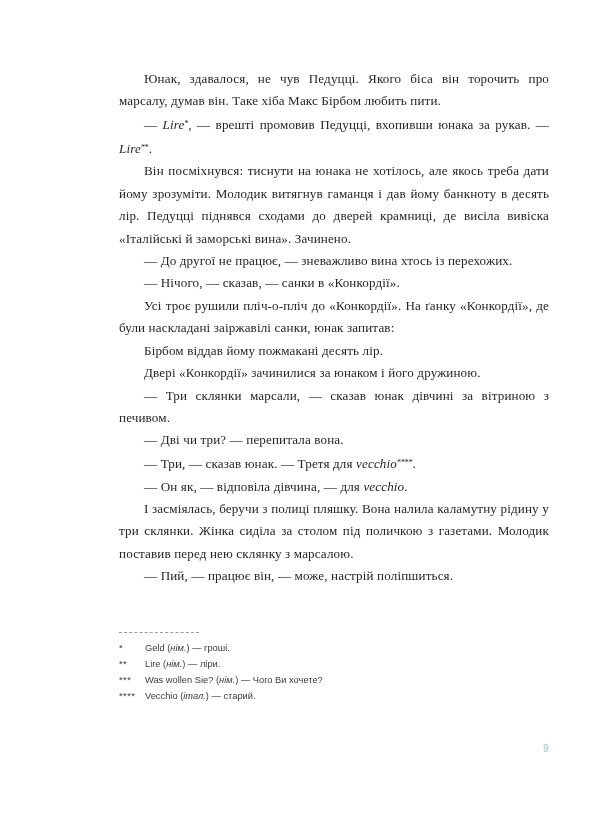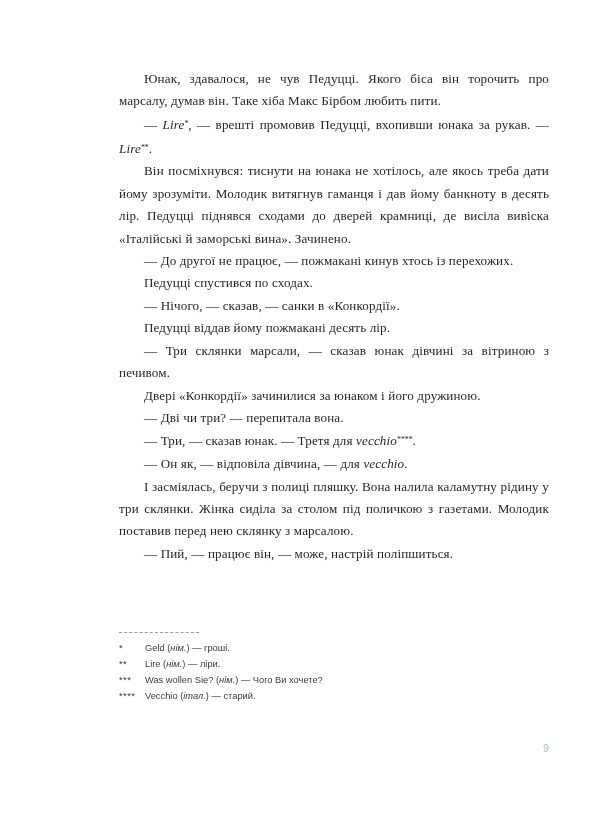--- a/index.html
+++ b/index.html
@@ -119,26 +119,26 @@
 </style>
 </head>
 <body style="background: rgb(255, 255, 255);">
 
 <div class="page">
 
   <div class="textblock" id="textblock">
       <p class="para"><span>Юнак, здавалося, не чув Педуцці. Якого біса він торочить про марсалу, думав він. Таке хіба Макс Бірбом любить пити.</span></p>
       <p class="para"><span>— </span><span class="it">Lire</span><sup class="mark">*</sup><span>, — врешті промовив Педуцці, вхопивши юнака за рукав. — </span><span class="it">Lire</span><sup class="mark">**</sup><span>.</span></p>
       <p class="para"><span>Він посміхнувся: тиснути на юнака не хотілось, але якось треба дати йому зрозуміти. Молодик витягнув гаманця і дав йому банкноту в десять лір. Педуцці піднявся сходами до дверей крамниці, де висіла вивіска «Італійські й заморські вина». Зачинено.</span></p>
-      <p class="para"><span>— До другої не працює, — пожмакані кинув хтось із перехожих.</span></p>
-      <p class="para"><span>Педуцці спустився по сходах.</span></p>
+      <p class="para"><span>— До другої не працює, — зневажливо вина хтось із перехожих.</span></p>
       <p class="para"><span>— Нічого, — сказав, — санки в «Конкордії».</span></p>
-      <p class="para"><span>Педуцці віддав йому пожмакані десять лір.</span></p>
+      <p class="para"><span>Усі троє рушили пліч-о-пліч до «Конкордії». На ґанку «Конкордії», де були наскладані заіржавілі санки, юнак запитав:</span></p>
+      <p class="para"><span>Бірбом віддав йому пожмакані десять лір.</span></p>
+      <p class="para"><span>Двері «Конкордії» зачинилися за юнаком і його дружиною.</span></p>
       <p class="para"><span>— Три склянки марсали, — сказав юнак дівчині за вітриною з печивом.</span></p>
-      <p class="para"><span>Двері «Конкордії» зачинилися за юнаком і його дружиною.</span></p>
       <p class="para"><span>— Дві чи три? — перепитала вона.</span></p>
       <p class="para"><span>— Три, — сказав юнак. — Третя для </span><span class="it">vecchio</span><sup class="mark">****</sup><span>.</span></p>
       <p class="para"><span>— Он як, — відповіла дівчина, — для </span><span class="it">vecchio</span><span>.</span></p>
       <p class="para"><span>І засміялась, беручи з полиці пляшку. Вона налила каламутну рідину у три склянки. Жінка сиділа за столом під поличкою з газетами. Молодик поставив перед нею склянку з марсалою.</span></p>
       <p class="para"><span>— Пий, — працює він, — може, настрій поліпшиться.</span></p>
     </div>
 
   <div class="footnotes">
     <div class="fn-rule"></div>
     <ul class="fn-list" id="fn-list">

